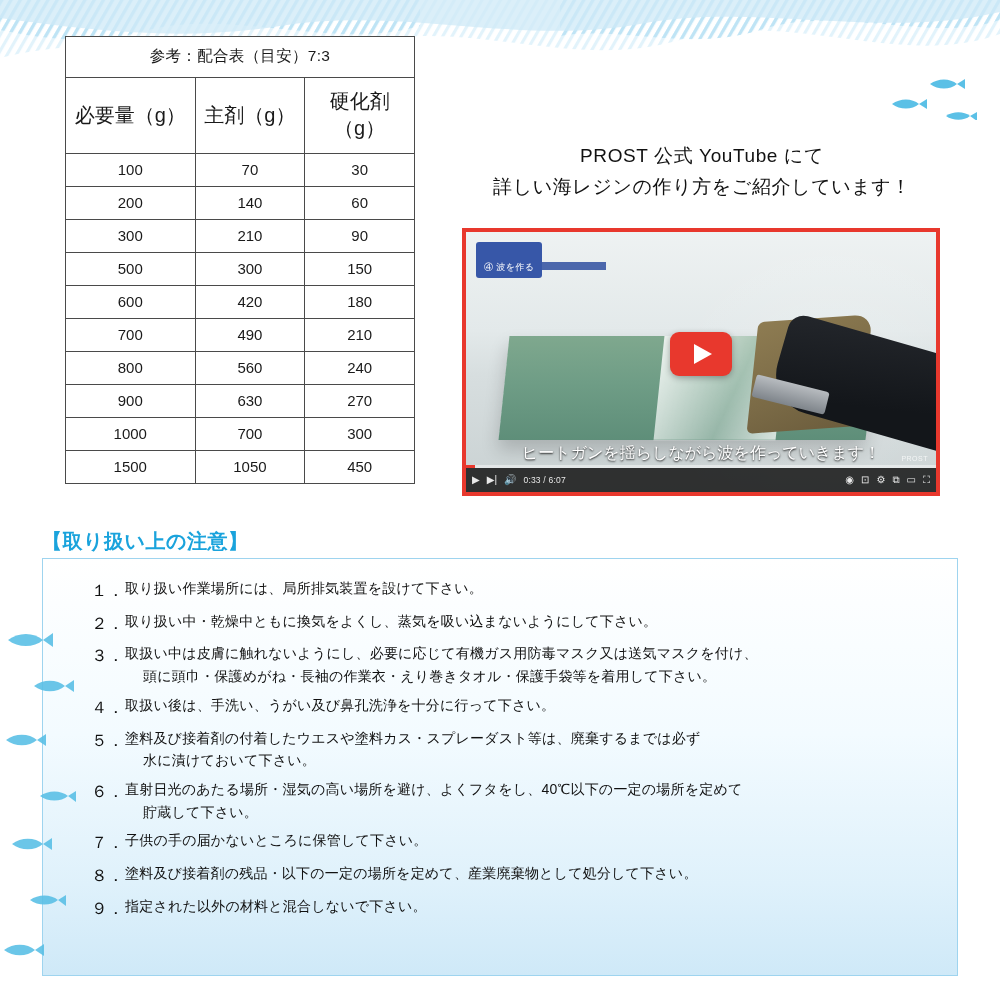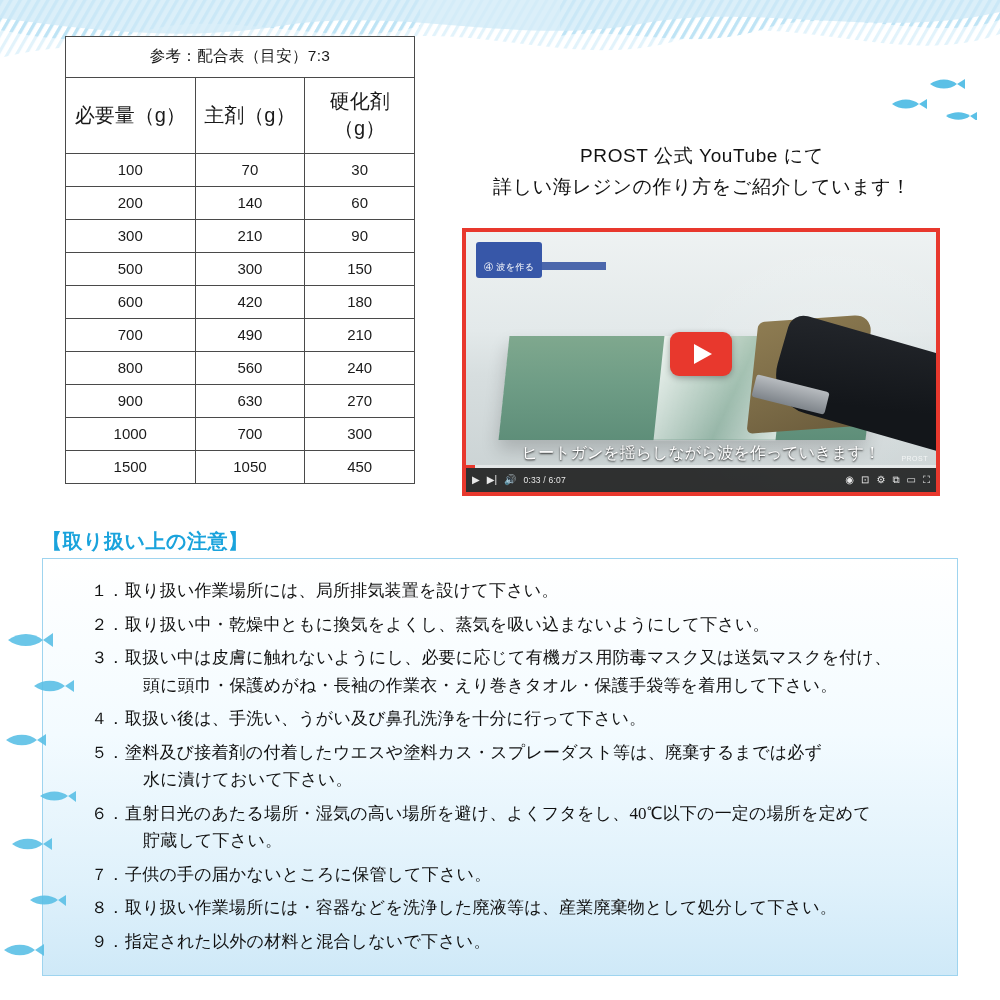--- a/index.html
+++ b/index.html
@@ -240,25 +240,24 @@
     margin-bottom: 6px;
   }
   .c-num {
     width: 34px;
     flex: 0 0 34px;
     font-size: 16.5px;
     color: #111;
     line-height: 1.62;
   }
   .c-body {
-    font-size: 17px;
+    font-size: 14px;
     color: #111;
     line-height: 1.62;
     letter-spacing: .2px;
-    font-family: Liberation Serif, serif;
   }
   .c-body .l2 { display: block; padding-left: 18px; }
 
   .fishblue { fill: #5bc0e6; }
 </style>
 </head>
 <body>
 
 <div class="topwave">
   <svg width="1000" height="120" viewBox="0 0 1000 120" xmlns="http://www.w3.org/2000/svg">
@@ -435,21 +434,21 @@
       </div>
     </div>
 
     <div class="c-item">
       <div class="c-num">７．</div>
       <div class="c-body"><span>子供の手の届かないところに保管して下さい。</span></div>
     </div>
 
     <div class="c-item">
       <div class="c-num">８．</div>
-      <div class="c-body"><span>取り扱い作業場所には・容器などを洗浄した廃液等は、産業廃棄物として処分して下さい。</span></div>
+      <div class="c-body"><span>塗料及び接着剤の残品・以下の一定の場所を定めて、産業廃棄物として処分して下さい。</span></div>
     </div>
 
     <div class="c-item">
       <div class="c-num">９．</div>
       <div class="c-body"><span>指定された以外の材料と混合しないで下さい。</span></div>
     </div>
 
   </div>
 </div>
 

